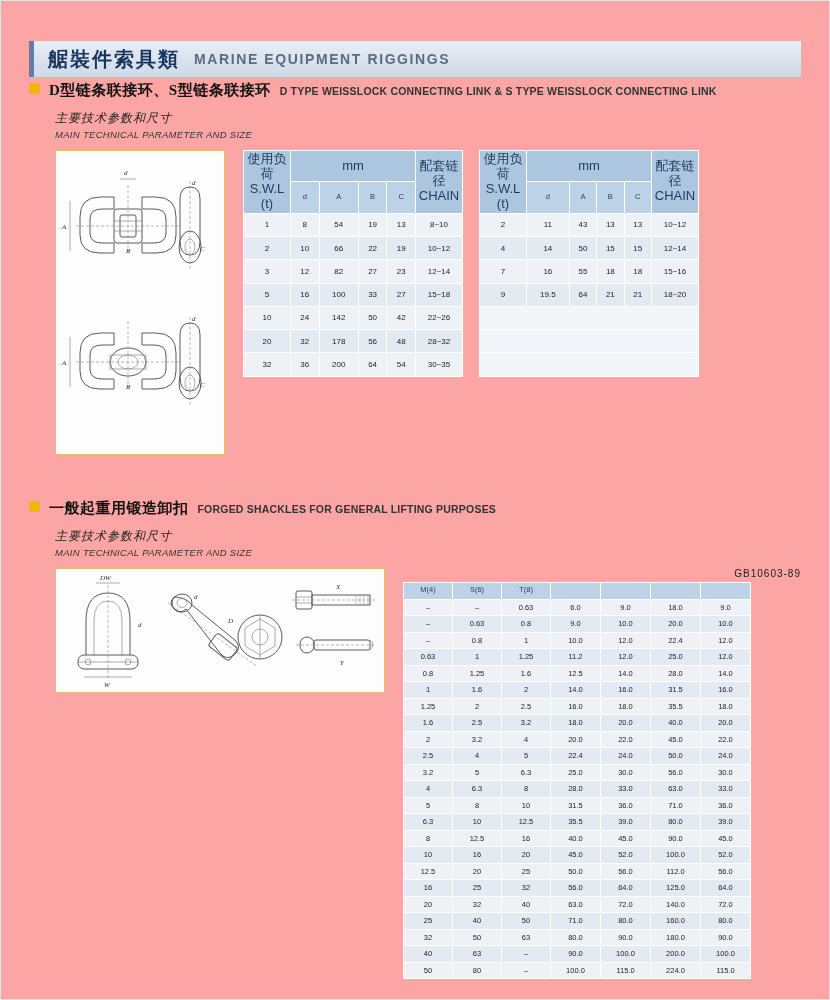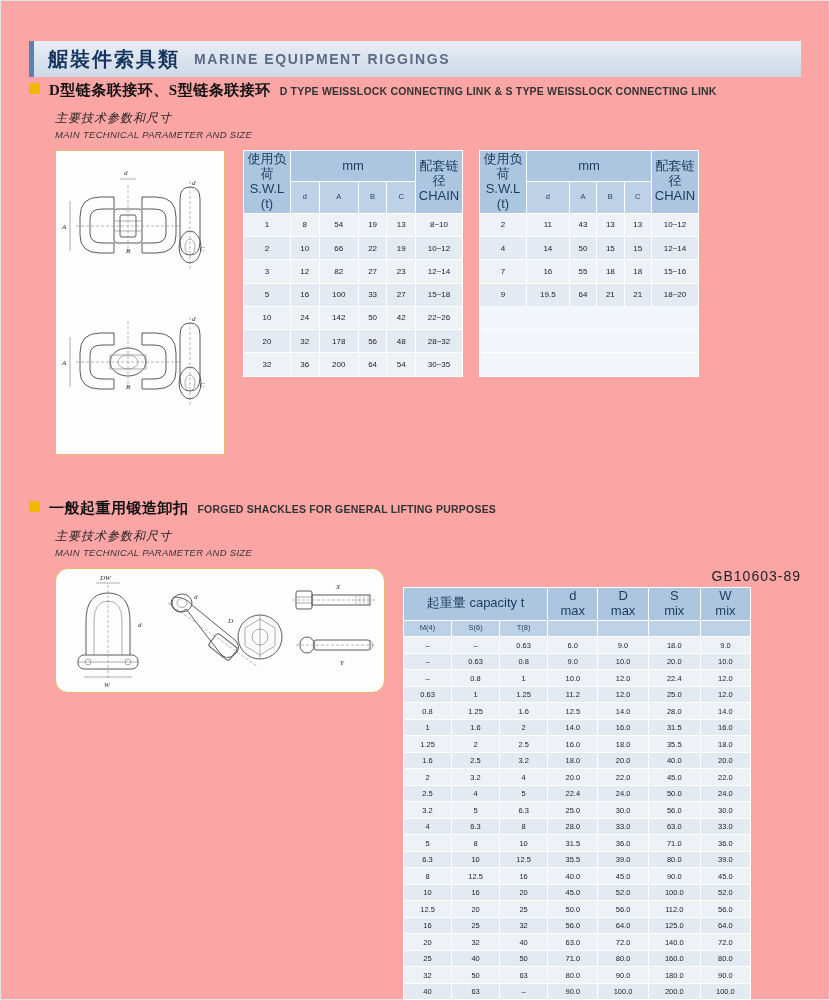--- a/index.html
+++ b/index.html
@@ -142,21 +142,21 @@
   .cell-empty{
     background:#f2f5f9;
     height:17px;
   }
 
   
   .tbl-b{ width:348px; font-size:7.5px;}
   .tbl-b td, .tbl-b th{ height:13.5px; }
   .std-code{
     text-align:right;
-    font-size:14px;
+    font-size:10px;
     color:#222;
     letter-spacing:1px;
     margin-bottom:3px;
   }
 
   .right-col{flex:1;}
   .tables-wrap{display:flex;gap:16px;}
 
   
   svg{display:block;}
@@ -401,21 +401,21 @@
   </div>
 
   <div class="sub-block">
     <div class="sub-cn">主要技术参数和尺寸</div>
     <div class="sub-en">MAIN TECHNICAL PARAMETER AND SIZE</div>
   </div>
 
   <div class="content-row">
 
     <div style="width:330px;">
-      <div class="fig-box" style="width:330px;height:125px;padding:4px;border-radius:13px;">
+      <div class="fig-box" style="width:330px;height:125px;padding:4px;">
         <svg width="320" height="116" viewBox="0 0 320 116">
 
           <g transform="translate(6,8)">
             <path class="ln" d="M20 74 l0 -34 q0 -28 22 -28 q22 0 22 28 l0 34"></path>
             <path class="ln-thin" d="M28 74 l0 -34 q0 -20 14 -20 q14 0 14 20 l0 34"></path>
             <rect class="ln" x="12" y="74" width="60" height="14" rx="6"></rect>
             <line class="ln-thin" x1="12" y1="81" x2="72" y2="81"></line>
             <circle class="ln-thin" cx="22" cy="81" r="3"></circle>
             <circle class="ln-thin" cx="62" cy="81" r="3"></circle>
             <line class="dsh" x1="42" y1="4" x2="42" y2="98"></line>
@@ -467,42 +467,20 @@
           </g>
         </svg>
       </div>
     </div>
 
     <div class="right-col">
       <div class="std-code">GB10603-89</div>
       <table class="tbl-b">
         <thead>
           <tr>
-            <th class="hdr-blue" colspan="3">
-              <span>起重量 capacity</span>
-              <span>t</span>
-            </th>
-            <th class="hdr-blue" style="width:48px;">
-              <div>d</div>
-              <div>max</div>
-            </th>
-            <th class="hdr-blue" style="width:48px;">
-              <div>D</div>
-              <div>max</div>
-            </th>
-            <th class="hdr-blue" style="width:50px;">
-              <div>S</div>
-              <div>mix</div>
-            </th>
-            <th class="hdr-blue" style="width:48px;">
-              <div>W</div>
-              <div>mix</div>
-            </th>
-          </tr>
-          <tr>
             <th class="hdr-blue2" style="width:46px;">M(4)</th>
             <th class="hdr-blue2" style="width:46px;">S(6)</th>
             <th class="hdr-blue2" style="width:46px;">T(8)</th>
             <th class="hdr-blue2"></th>
             <th class="hdr-blue2"></th>
             <th class="hdr-blue2"></th>
             <th class="hdr-blue2"></th>
           </tr>
         </thead>
         <tbody>

